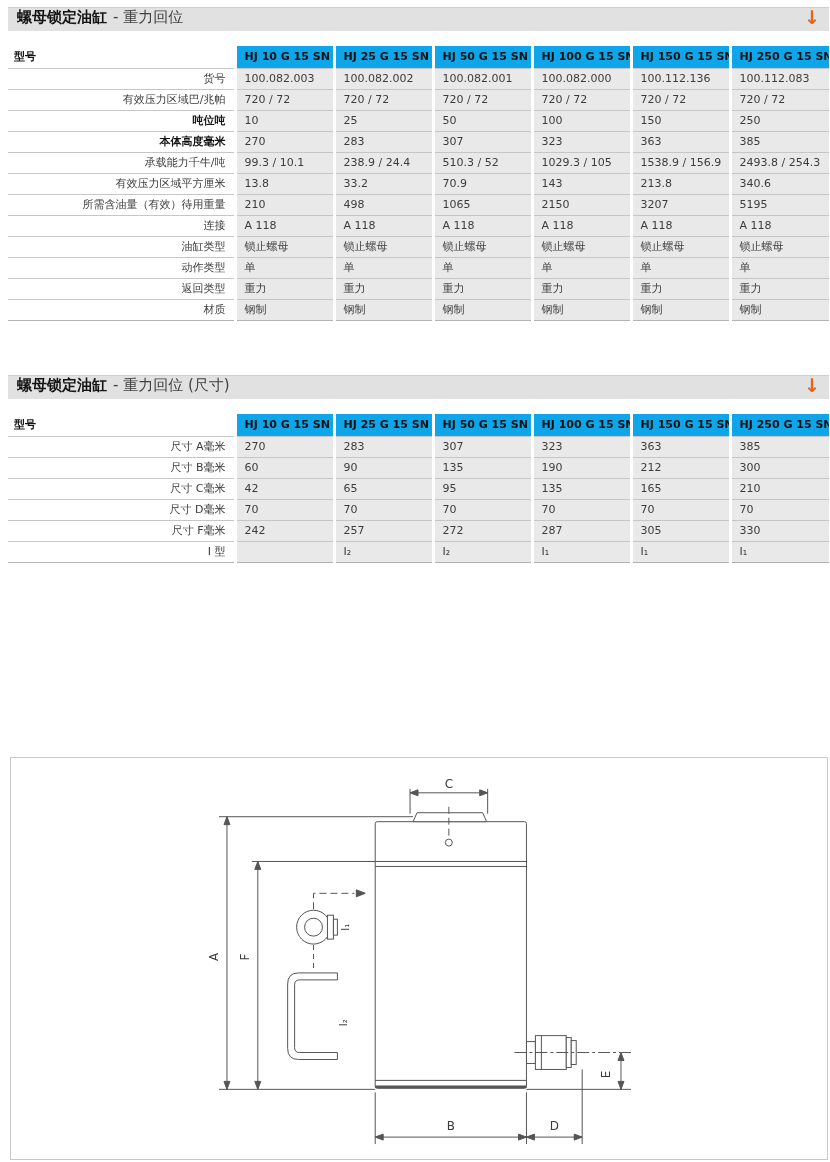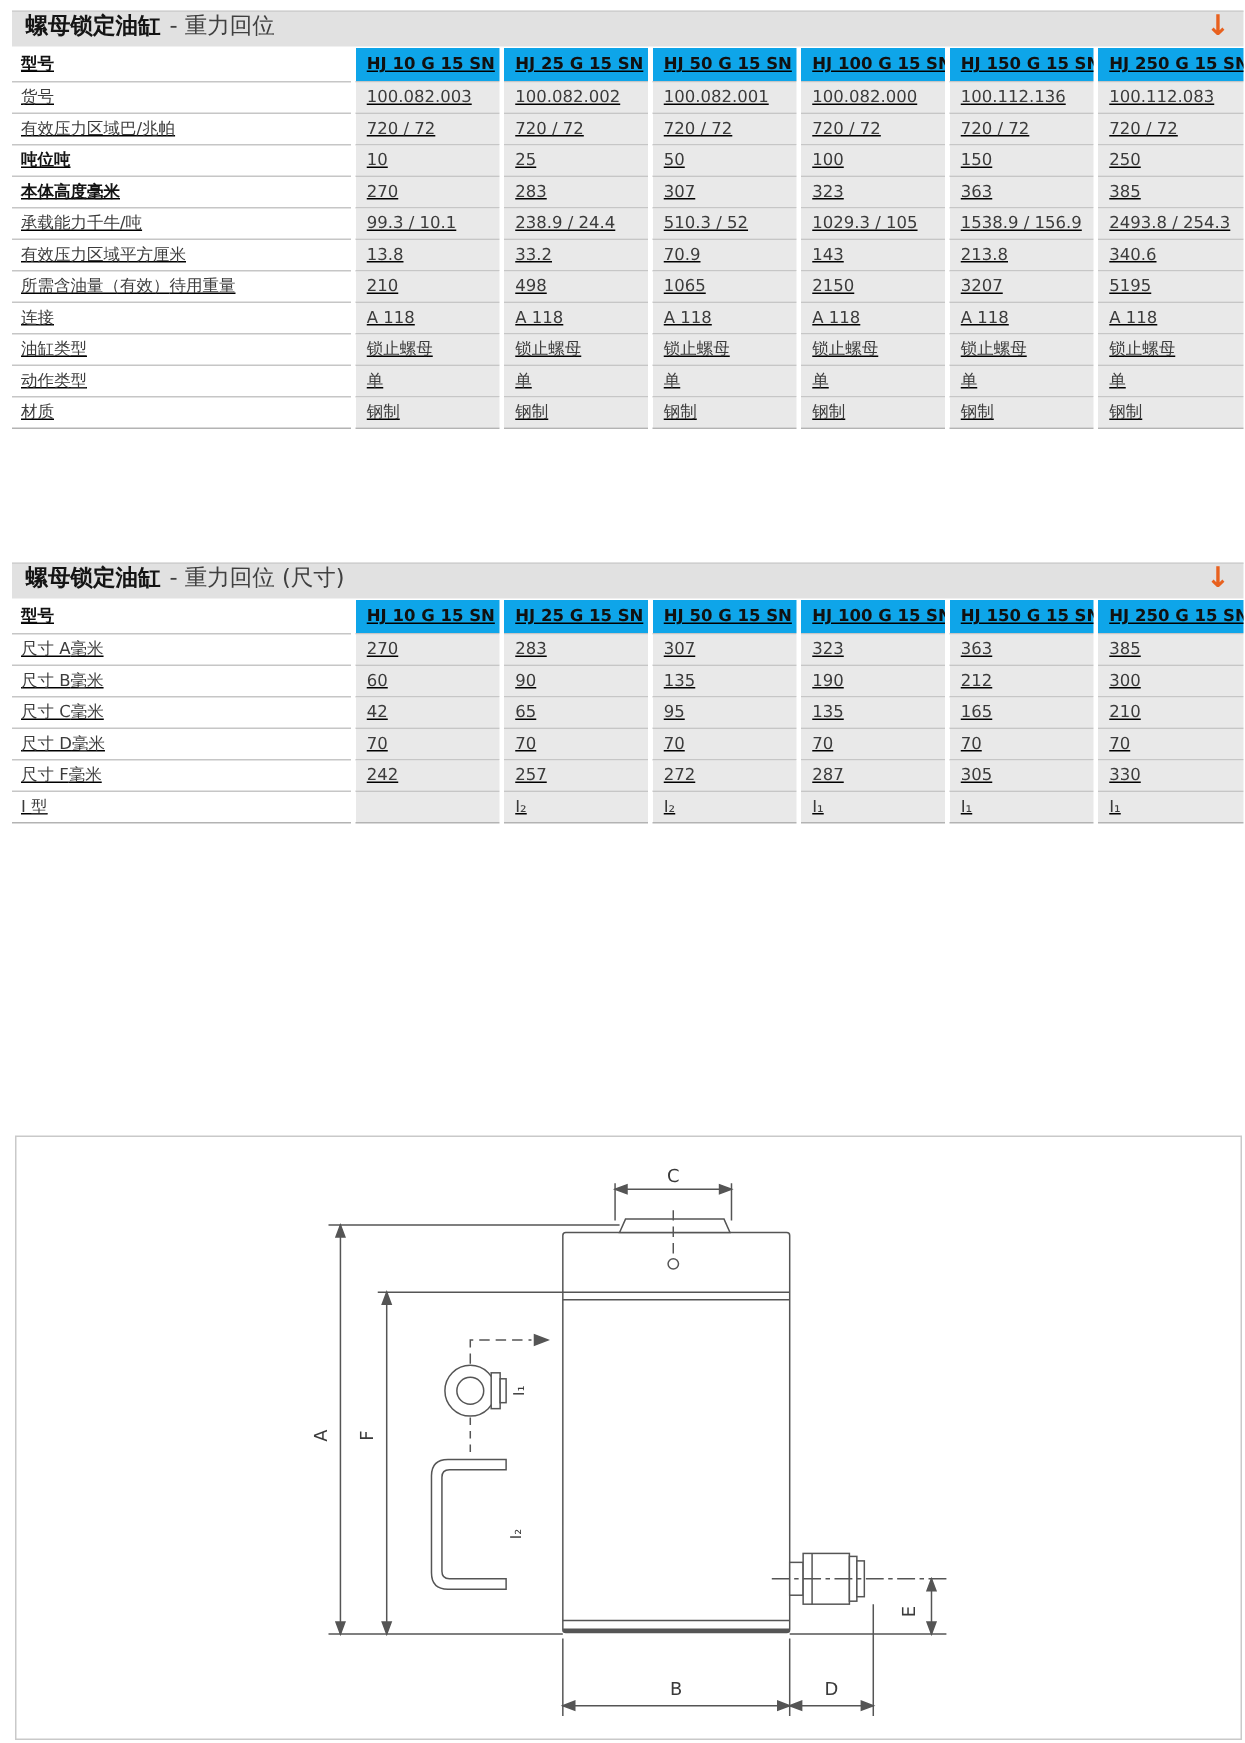--- a/index.html
+++ b/index.html
@@ -4,30 +4,30 @@
 <style>
   html,body{margin:0;padding:0;background:#fff;}
   .page{position:relative;width:830px;height:1162px;background:#fff;
         font-family:"DejaVu Sans","Liberation Sans",sans-serif;overflow:hidden;}
   .spec-section{position:absolute;left:8px;width:821px;}
   .table-title{height:24px;background:#e1e1e1;border-top:1px solid #cfcfcf;
                display:flex;padding:0 9px;box-sizing:border-box;gap:6px;}
   .t-main{font-weight:bold;font-size:15px;color:#141414;}
   .t-sub{font-size:15px;color:#404040;}
   .dl-arrow{margin-left:auto;color:#e8611f;font-size:19px;font-weight:bold;line-height:1;cursor:pointer;}
-  table.spec{border-collapse:collapse;table-layout:fixed;width:821px;margin-top:1px;font-size:11px;text-decoration:underline;}
+  table.spec{border-collapse:collapse;table-layout:fixed;width:821px;margin-top:15px;font-size:11px;}
   table.spec th,table.spec td{box-sizing:border-box;height:21px;padding:0 0 0 8px;
       text-align:left;vertical-align:middle;border-bottom:1px solid #c6c6c6;
       white-space:nowrap;overflow:hidden;font-weight:normal;color:#3c3c3c;}
   table.spec tr.head th{height:22px;background:#0ea5e9;font-weight:bold;color:#111;
       border-left:3px solid #fff;font-size:11px;}
   table.spec tr.head th.label-col{background:#fff;border-left:none;width:227px;padding-left:6px;}
   table.spec td.val{background:#e9e9e9;border-left:3px solid #fff;}
   table.spec td.label-col{background:#fff;padding:0 8px 0 6px;}
-  .lbl-wrap{display:flex;justify-content:flex-start;align-items:center;}
+  .lbl-wrap{display:flex;justify-content:flex-end;align-items:center;}
   tr.bold-row td.label-col, tr.bold-row td.label-col span{font-weight:bold;color:#141414;}
   tr:last-child td{border-bottom:1px solid #b3b3b3;}
   .diagram{position:absolute;left:10px;top:757px;width:816px;height:401px;
            border:1px solid #c9c9c9;background:#fff;}
   .diagram svg{display:block;}
   .dim-text{font-size:12px;fill:#3a3a3a;}
 </style>
 </head>
 <body>
 
@@ -188,20 +188,34 @@
             <td class="val">单</td>
             <td class="val">单</td>
             <td class="val">单</td>
             <td class="val">单</td>
             <td class="val">单</td>
             <td class="val">单</td>
           </tr>
           <tr>
             <td class="label-col">
               <div class="lbl-wrap">
+                <span>返回类型</span>
+                <span></span>
+              </div>
+            </td>
+            <td class="val">重力</td>
+            <td class="val">重力</td>
+            <td class="val">重力</td>
+            <td class="val">重力</td>
+            <td class="val">重力</td>
+            <td class="val">重力</td>
+          </tr>
+          <tr>
+            <td class="label-col">
+              <div class="lbl-wrap">
                 <span>材质</span>
                 <span></span>
               </div>
             </td>
             <td class="val">钢制</td>
             <td class="val">钢制</td>
             <td class="val">钢制</td>
             <td class="val">钢制</td>
             <td class="val">钢制</td>
             <td class="val">钢制</td>

